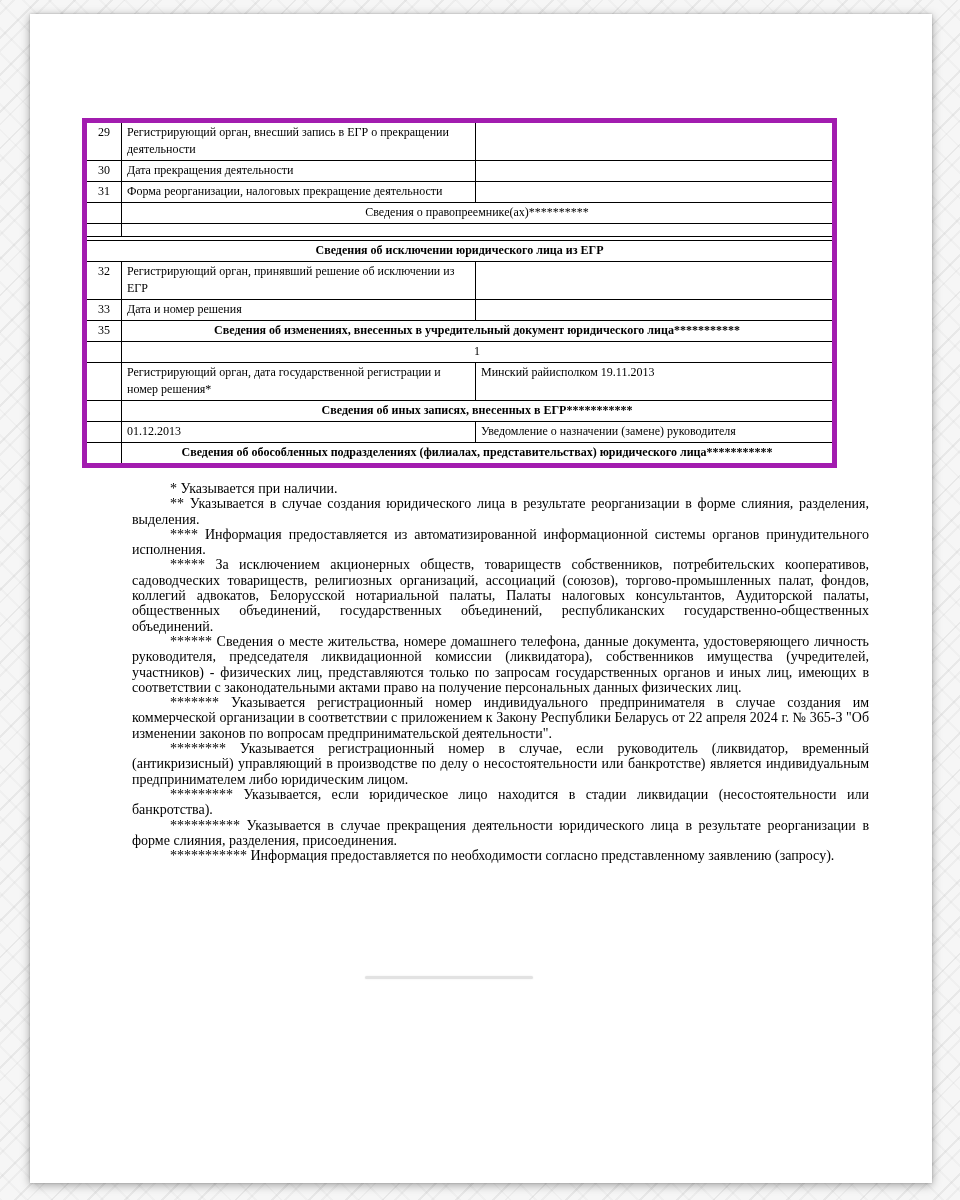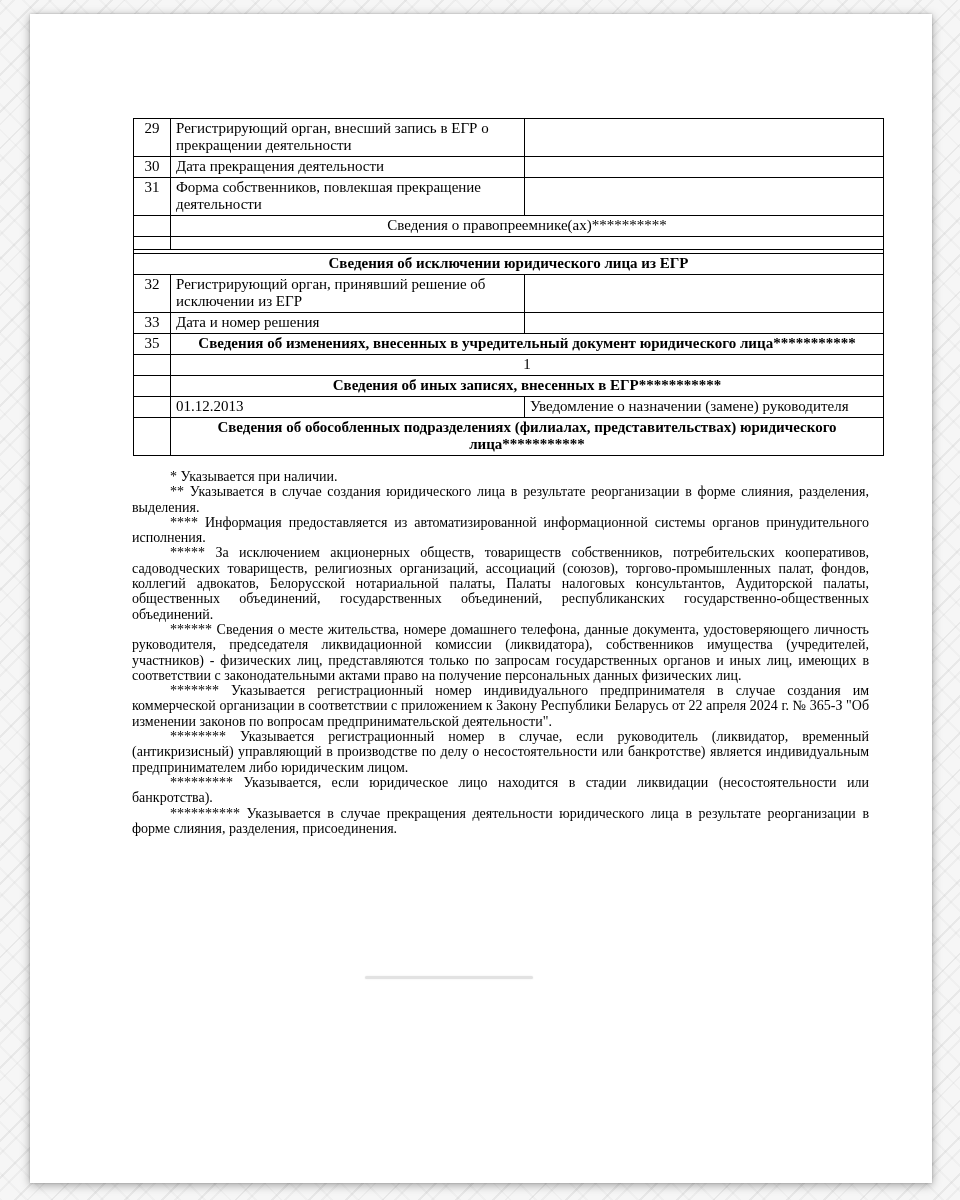--- a/index.html
+++ b/index.html
@@ -19,24 +19,24 @@
     position: absolute;
     left: 30px; top: 14px;
     width: 902px; height: 1169px;
     background: #ffffff;
     box-shadow: 0 2px 9px rgba(0,0,0,0.35), 0 0 2px rgba(0,0,0,0.2);
   }
   table.reg {
     border-collapse: collapse;
     table-layout: fixed;
     width: 750px;
-    margin: 104px 0 0 103px;
-    font-size: 15px;
+    margin: 104px 0 0 52px;
+    font-size: 12px;
     line-height: 17px;
-    border: 1px solid #a21caf;
+    border: 5px solid #a21caf;
   }
   table.reg td {
     border: 1px solid #000;
     vertical-align: top;
     padding: 1px 5px 2px 5px;
     overflow: hidden;
   }
   td.num { text-align: center; padding-left: 1px; padding-right: 1px; }
   td.center { text-align: center; }
   .bold { font-weight: bold; }
@@ -79,21 +79,21 @@
         <td>Регистрирующий орган, внесший запись в ЕГР о прекращении деятельности</td>
         <td></td>
       </tr>
       <tr>
         <td class="num">30</td>
         <td>Дата прекращения деятельности</td>
         <td></td>
       </tr>
       <tr>
         <td class="num">31</td>
-        <td>Форма собственников, повлекшая прекращение деятельности</td>
+        <td>Форма реорганизации, налоговых прекращение деятельности</td>
         <td></td>
       </tr>
       <tr>
         <td class="num"></td>
         <td class="center" colspan="2">Сведения о правопреемнике(ах)**********</td>
       </tr>
       <tr class="empty-row">
         <td class="num"></td>
         <td colspan="2"></td>
       </tr>
@@ -116,20 +116,25 @@
       <tr>
         <td class="num">35</td>
         <td class="center bold" colspan="2">Сведения об изменениях, внесенных в учредительный документ юридического лица***********</td>
       </tr>
       <tr>
         <td class="num"></td>
         <td class="center" colspan="2">1</td>
       </tr>
       <tr>
         <td class="num"></td>
+        <td>Регистрирующий орган, дата государственной регистрации и номер решения*</td>
+        <td>Минский райисполком 19.11.2013</td>
+      </tr>
+      <tr>
+        <td class="num"></td>
         <td class="center bold" colspan="2">Сведения об иных записях, внесенных в ЕГР***********</td>
       </tr>
       <tr>
         <td class="num"></td>
         <td>01.12.2013</td>
         <td>Уведомление о назначении (замене) руководителя</td>
       </tr>
       <tr>
         <td class="num"></td>
         <td class="center bold" colspan="2">Сведения об обособленных подразделениях (филиалах, представительствах) юридического лица***********</td>
@@ -140,17 +145,18 @@
   <div class="footnotes">
     <p>* Указывается при наличии.</p>
     <p>** Указывается в случае создания юридического лица в результате реорганизации в форме слияния, разделения, выделения.</p>
     <p>**** Информация предоставляется из автоматизированной информационной системы органов принудительного исполнения.</p>
     <p>***** За исключением акционерных обществ, товариществ собственников, потребительских кооперативов, садоводческих товариществ, религиозных организаций, ассоциаций (союзов), торгово-промышленных палат, фондов, коллегий адвокатов, Белорусской нотариальной палаты, Палаты налоговых консультантов, Аудиторской палаты, общественных объединений, государственных объединений, республиканских государственно-общественных объединений.</p>
     <p>****** Сведения о месте жительства, номере домашнего телефона, данные документа, удостоверяющего личность руководителя, председателя ликвидационной комиссии (ликвидатора), собственников имущества (учредителей, участников) - физических лиц, представляются только по запросам государственных органов и иных лиц, имеющих в соответствии с законодательными актами право на получение персональных данных физических лиц.</p>
     <p>******* Указывается регистрационный номер индивидуального предпринимателя в случае создания им коммерческой организации в соответствии с приложением к Закону Республики Беларусь от 22 апреля 2024 г. № 365-З "Об изменении законов по вопросам предпринимательской деятельности".</p>
     <p>******** Указывается регистрационный номер в случае, если руководитель (ликвидатор, временный (антикризисный) управляющий в производстве по делу о несостоятельности или банкротстве) является индивидуальным предпринимателем либо юридическим лицом.</p>
     <p>********* Указывается, если юридическое лицо находится в стадии ликвидации (несостоятельности или банкротства).</p>
     <p>********** Указывается в случае прекращения деятельности юридического лица в результате реорганизации в форме слияния, разделения, присоединения.</p>
+    <p>*********** Информация предоставляется по необходимости согласно представленному заявлению (запросу).</p>
   </div>
 
   <div class="faded-line"></div>
 
 </div>
 
 </body></html>

